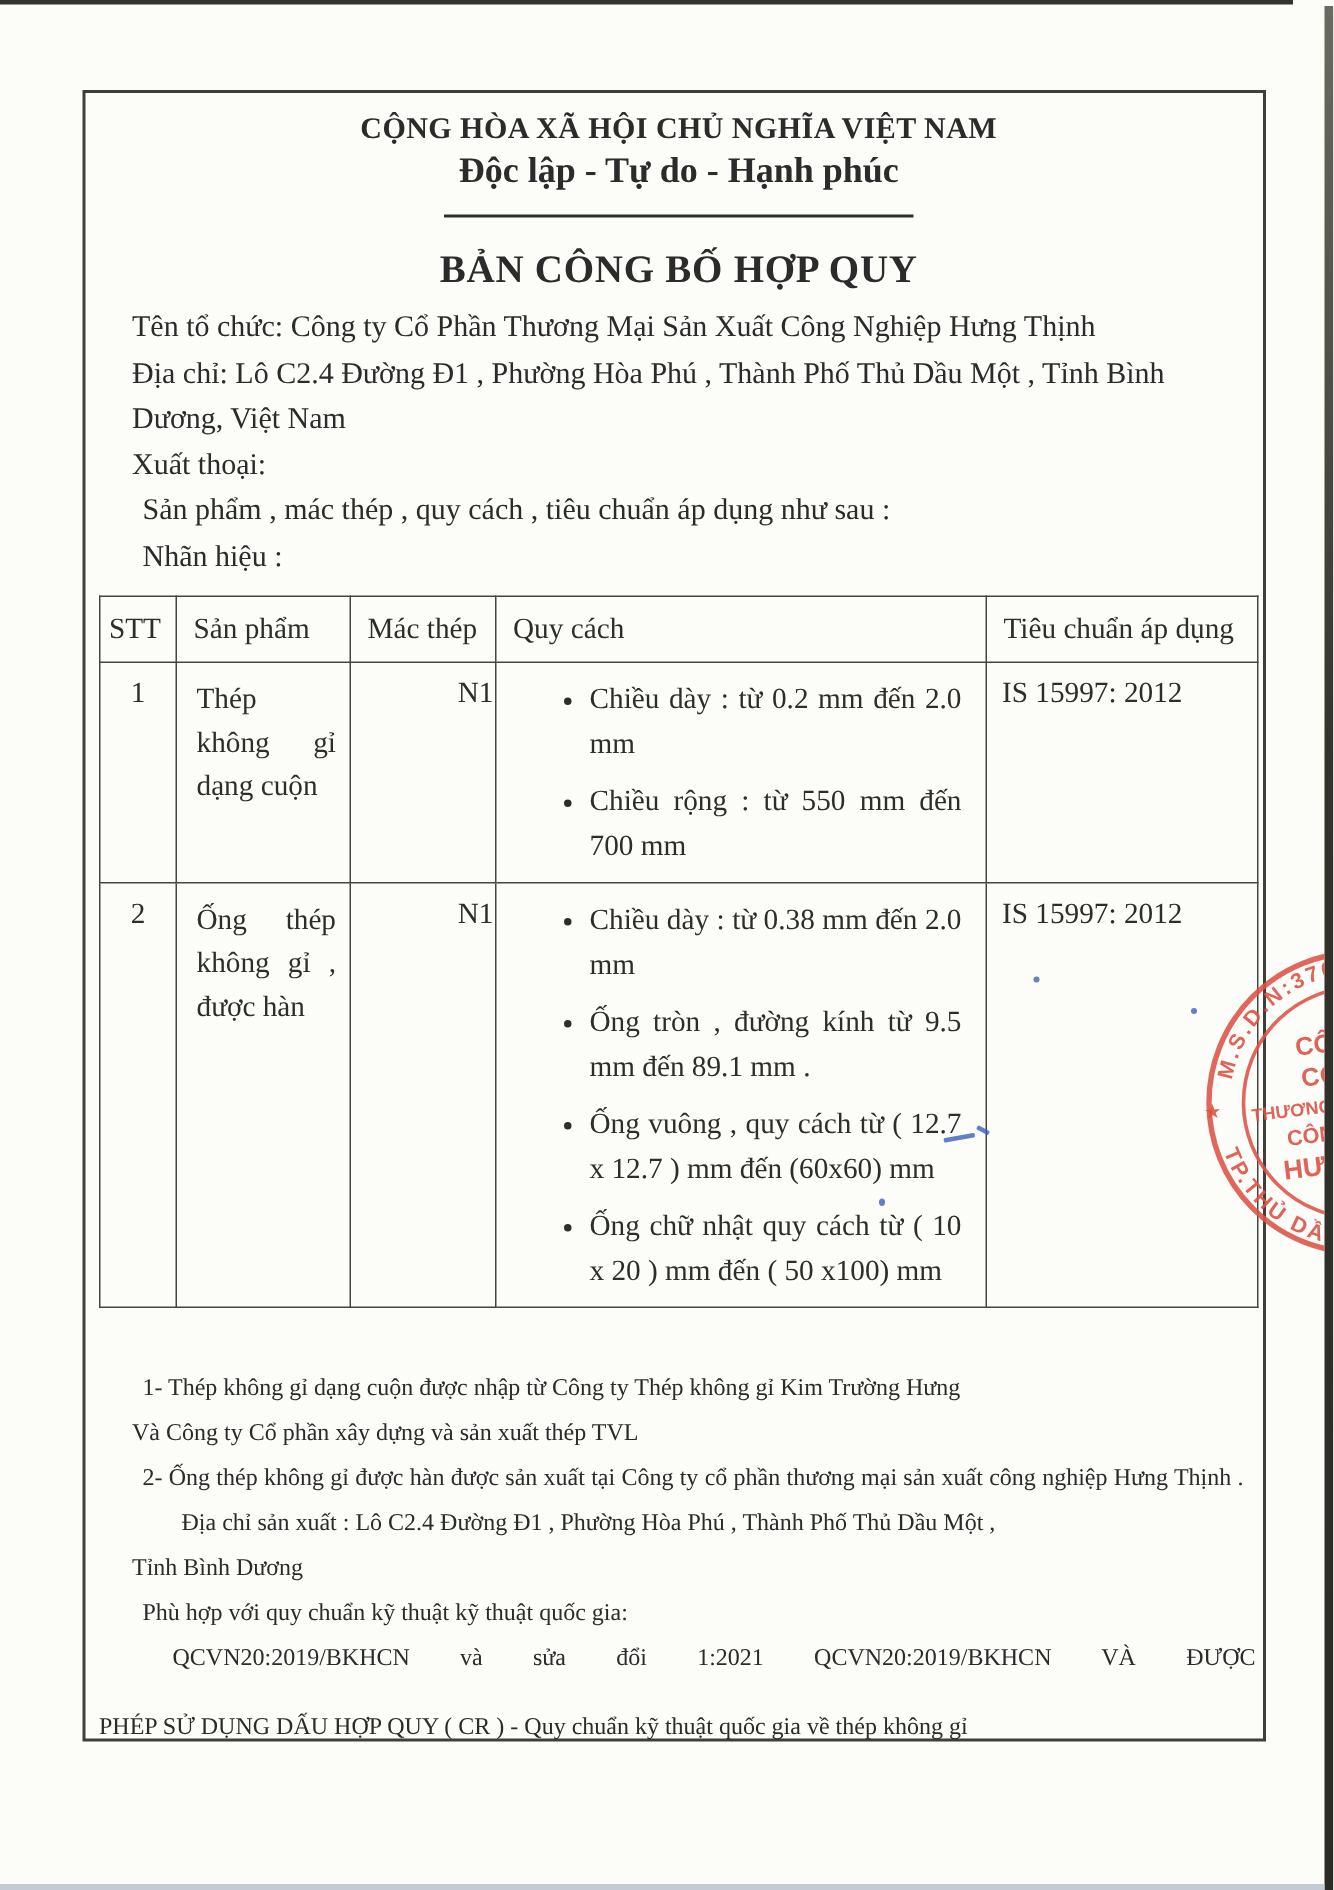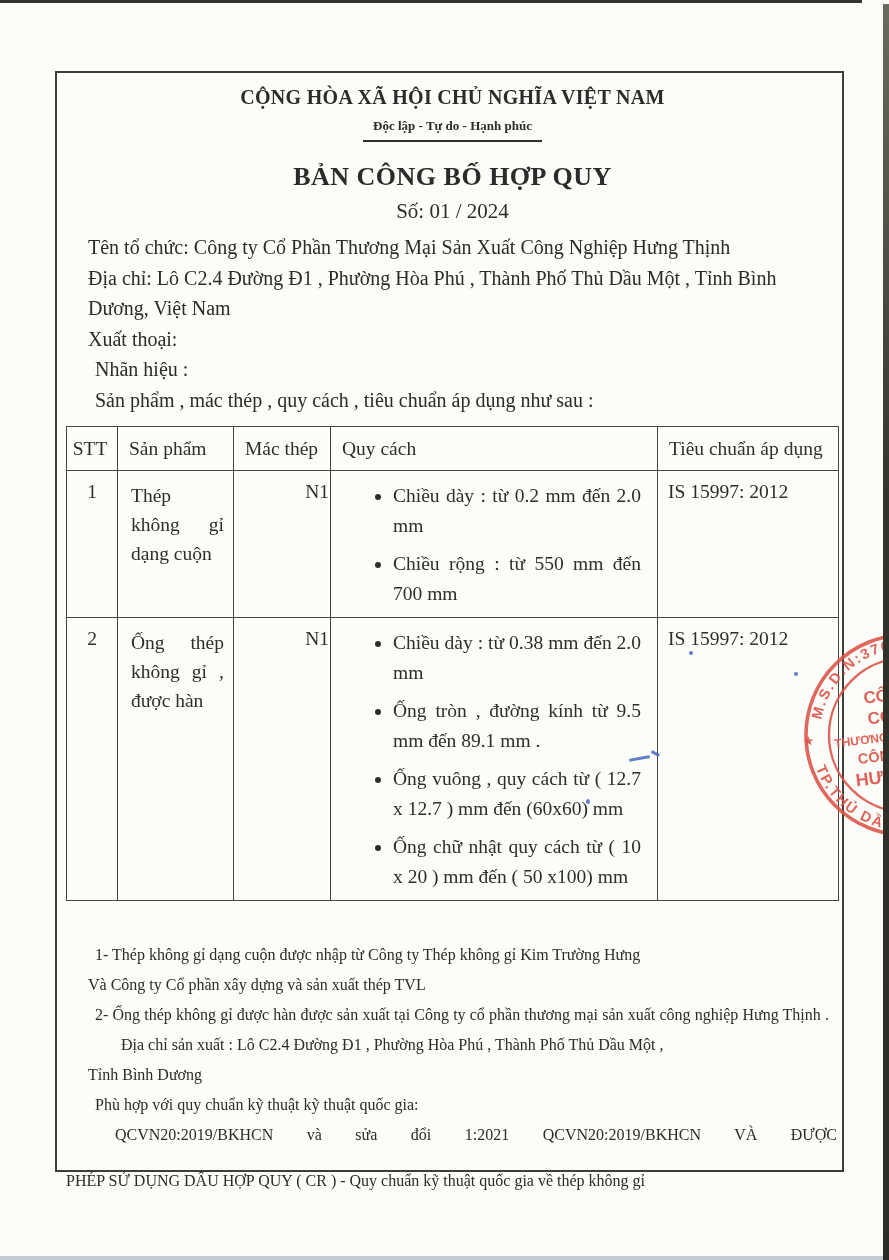--- a/index.html
+++ b/index.html
@@ -11,29 +11,29 @@
     color:#2b2b2b;
   }
   
   .edge-top{position:absolute;left:0;top:0;width:862px;height:3px;background:#34342f;}
   .edge-right{position:absolute;right:0;top:4px;bottom:0;width:6px;
     background:linear-gradient(180deg,#6b6a60 0%,#33322b 40%,#2c2b25 100%);}
   .edge-bottom{position:absolute;left:0;bottom:0;width:883px;height:4px;background:#c3ccd5;}
 
   
   .frame{
-    position:absolute;left:55px;top:71px;width:789px;height:1101px;
+    position:absolute;left:55px;top:60px;width:789px;height:1101px;
     border:2px solid #3e3e3b;box-sizing:border-box;
     padding:8px 3px 0 9px;
   }
 
   .nat-title{margin-top:4px;text-align:center;font-weight:bold;font-size:20px;line-height:24px;letter-spacing:.3px;}
   .motto-wrap{text-align:center;margin-top:5px;}
-  .motto{display:inline-block;font-weight:bold;font-size:13px;line-height:23px;
-    border-bottom:2px solid #2e2e2c;padding:0 10px 3px 10px;}
+  .motto{display:inline-block;font-weight:bold;font-size:24px;line-height:23px;
+    border-bottom:2px solid #2e2e2c;padding:0 10px 17px 10px;}
   .doc-title{margin-top:20px;text-align:center;font-weight:bold;font-size:26px;line-height:29px;letter-spacing:.5px;}
   .doc-no{margin-top:8px;text-align:center;font-size:21px;line-height:24px;}
 
   .info{margin-top:9px;font-size:20px;line-height:30.5px;}
   .info p{margin:0 14px 0 22px;}
   .info p.indent{margin-left:29px;}
   .bold{font-weight:bold;}
 
   table.spec{
     border-collapse:collapse;table-layout:fixed;width:772px;margin-top:11px;
@@ -85,28 +85,27 @@
   <div class="edge-bottom"></div>
 
   <div class="frame">
 
     <div class="nat-title">CỘNG HÒA XÃ HỘI CHỦ NGHĨA VIỆT NAM</div>
     <div class="motto-wrap">
       <span class="motto">Độc lập - Tự do - Hạnh phúc</span>
     </div>
 
     <div class="doc-title">BẢN CÔNG BỐ HỢP QUY</div>
-    <div class="doc-no">Số: 01 / 2024</div>
 
     <div class="info">
       <p>Tên tổ chức: Công ty Cổ Phần Thương Mại Sản Xuất Công Nghiệp Hưng Thịnh</p>
       <p>Địa chỉ: Lô C2.4 Đường Đ1 , Phường Hòa Phú , Thành Phố Thủ Dầu Một , Tỉnh Bình Dương, Việt Nam</p>
       <p>Xuất thoại:</p>
+      <p class="indent">Sản phẩm , mác thép , quy cách , tiêu chuẩn áp dụng như sau :</p>
       <p class="indent">Nhãn hiệu :</p>
-      <p class="indent">Sản phẩm , mác thép , quy cách , tiêu chuẩn áp dụng như sau :</p>
     </div>
 
     <table class="spec">
       <colgroup>
         <col style="width:51px">
           <col style="width:116px">
           <col style="width:97px">
           <col style="width:327px">
           <col style="width:181px">
       </colgroup>

